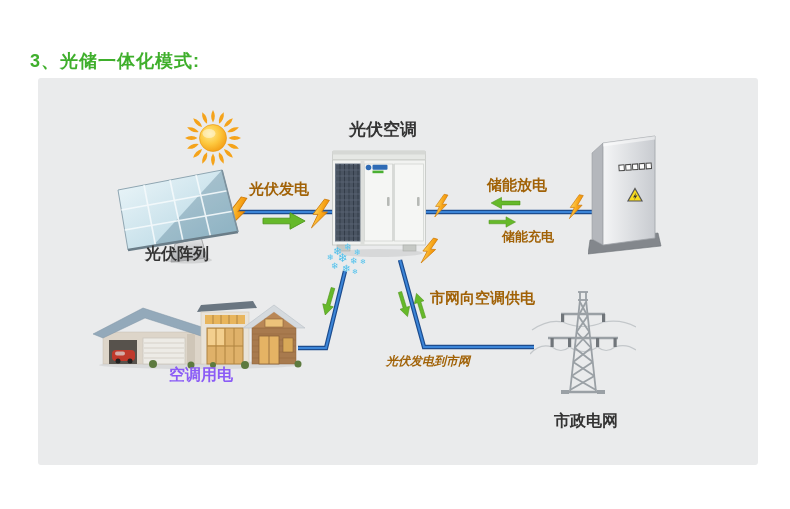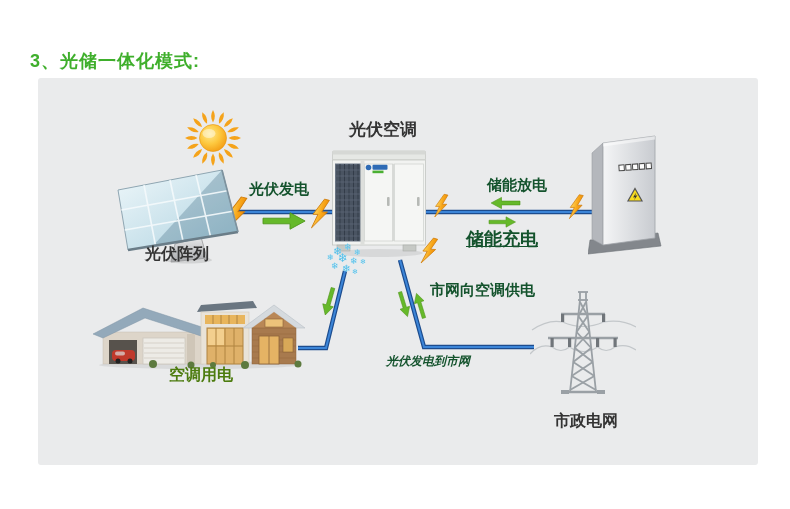--- a/index.html
+++ b/index.html
@@ -13,21 +13,21 @@
     white-space:nowrap;
     margin-top:25px;
   }
   .card {
     position:absolute; left:38px; top:78px; width:720px; height:387px;
     background:#eaebec; border-radius:3px;
   }
   .overlay { position:absolute; left:0; top:0; pointer-events:none; }
   .icon { position:absolute; }
   .lbl {
-    position:absolute; font-weight:bold; color:#14532d; white-space:nowrap;
+    position:absolute; font-weight:bold; color:#a16207; white-space:nowrap;
     line-height:1.1;
   }
   .lbl.center { text-align:center; }
   .flake { position:absolute; color:#55bfe8; line-height:1; font-weight:bold;
            text-shadow:0 0 1px #cdeefb; }
   .note {
     position:absolute; left:95px; top:430px; font-size:14px; font-weight:bold;
     color:#4a4a4a; white-space:nowrap; letter-spacing:0.5px;
   }
 </style>
@@ -318,23 +318,23 @@
   <span class="flake" style="left:327px; top:254px; font-size:8px;">❄</span>
   <span class="flake" style="left:338px; top:252px; font-size:12px;">❄</span>
   <span class="flake" style="left:350px; top:257px; font-size:9px;">❄</span>
   <span class="flake" style="left:360px; top:258px; font-size:7px;">❄</span>
   <span class="flake" style="left:331px; top:262px; font-size:9px;">❄</span>
   <span class="flake" style="left:342px; top:264px; font-size:10px;">❄</span>
   <span class="flake" style="left:352px; top:268px; font-size:7px;">❄</span>
 
   <div class="lbl center" style="left:337px; top:121px; width:92px; font-size:17px; color:#333;">光伏空调</div>
   <div class="lbl center" style="left:130px; top:245px; width:94px; font-size:16px; color:#333;">光伏阵列</div>
-  <div class="lbl center" style="left:155px; top:366px; width:92px; font-size:16px; color:#4d7c0f;">空调用电</div>
+  <div class="lbl center" style="left:155px; top:366px; width:92px; font-size:16px; color:#8b5cf6;">空调用电</div>
   <div class="lbl center" style="left:540px; top:400px; width:92px; font-size:16px; color:#333;margin-top:12px;">市政电网</div>
 
   <div class="lbl center" style="left:234px; top:181px; width:90px; font-size:15px;">光伏发电</div>
   <div class="lbl center" style="left:457px; top:177px; width:90px; font-size:15px;text-align:right;">储能放电</div>
-  <div class="lbl center" style="left:457px; top:230px; width:90px; font-size:18px;text-decoration:underline;">储能充电</div>
-  <div class="lbl" style="left:430px; top:282px; font-size:15px;">市网向空调供电</div>
+  <div class="lbl center" style="left:483px; top:230px; width:90px; font-size:13px;">储能充电</div>
+  <div class="lbl" style="left:430px; top:292px; font-size:15px;font-family:Liberation Mono, monospace;">市网向空调供电</div>
   <div class="lbl" style="left:386px; top:355px; font-size:12px;font-style:italic;">光伏发电到市网</div>
 
 
 </div>
 
 </body></html>

